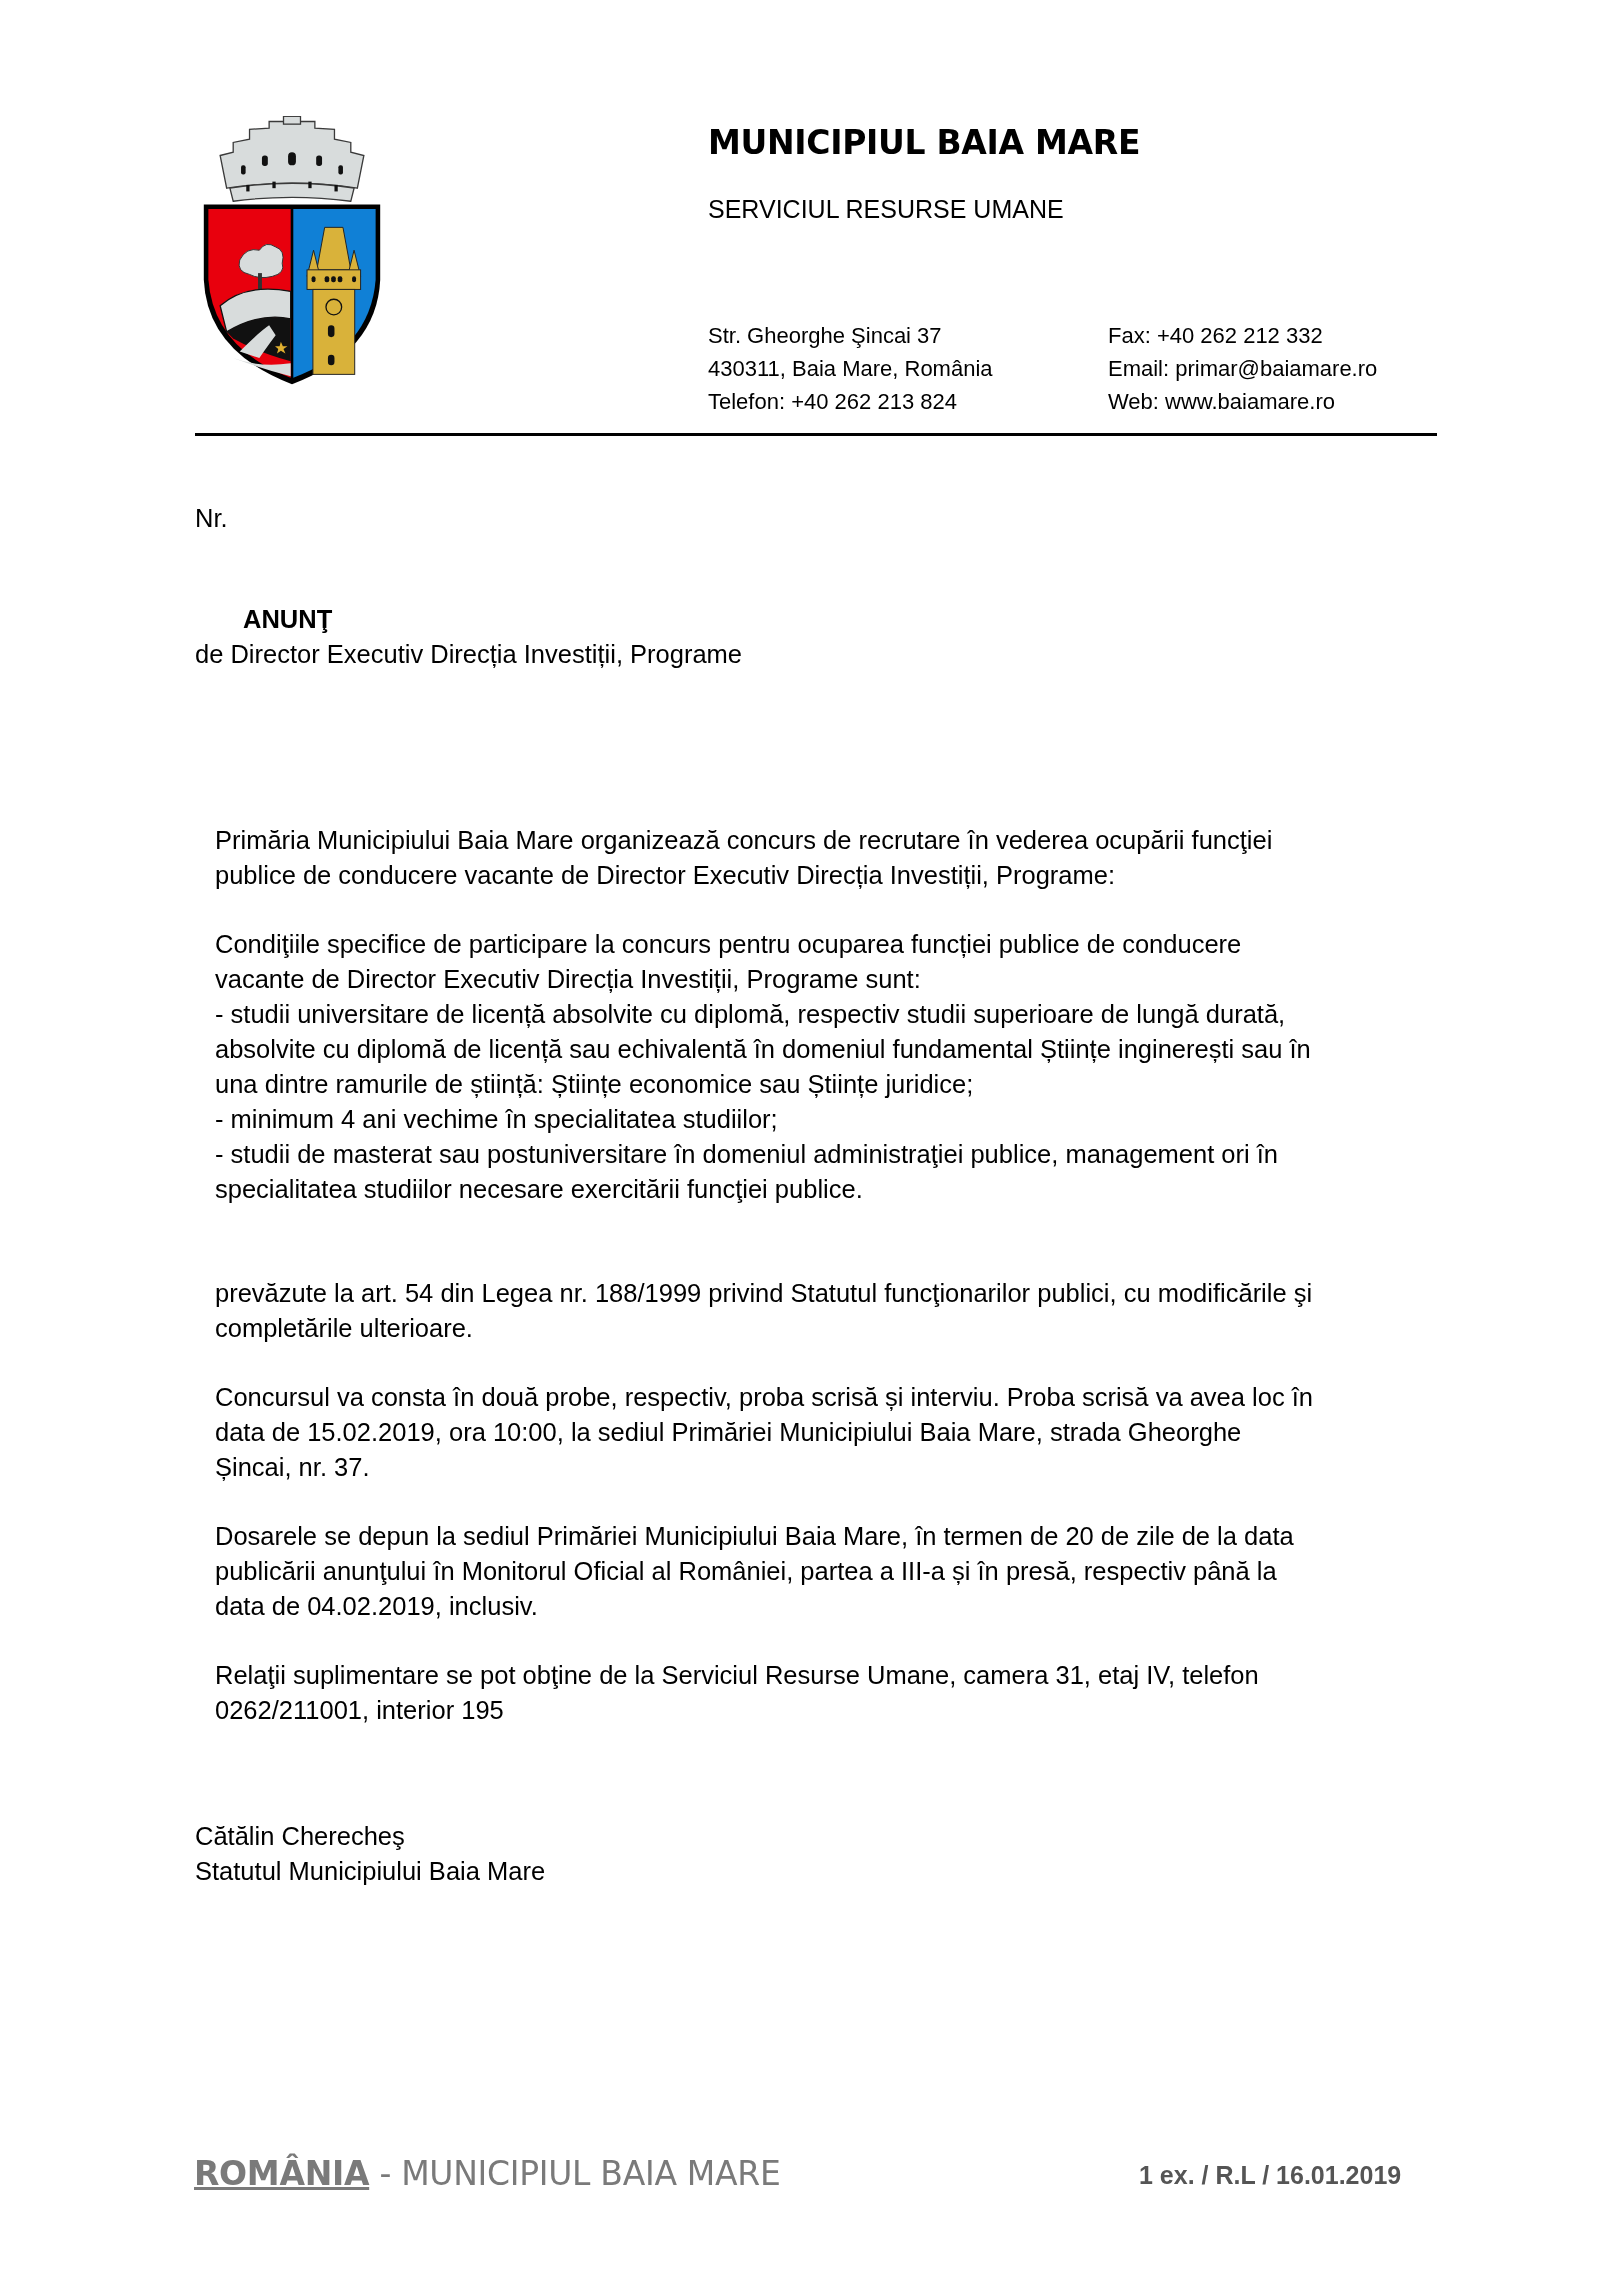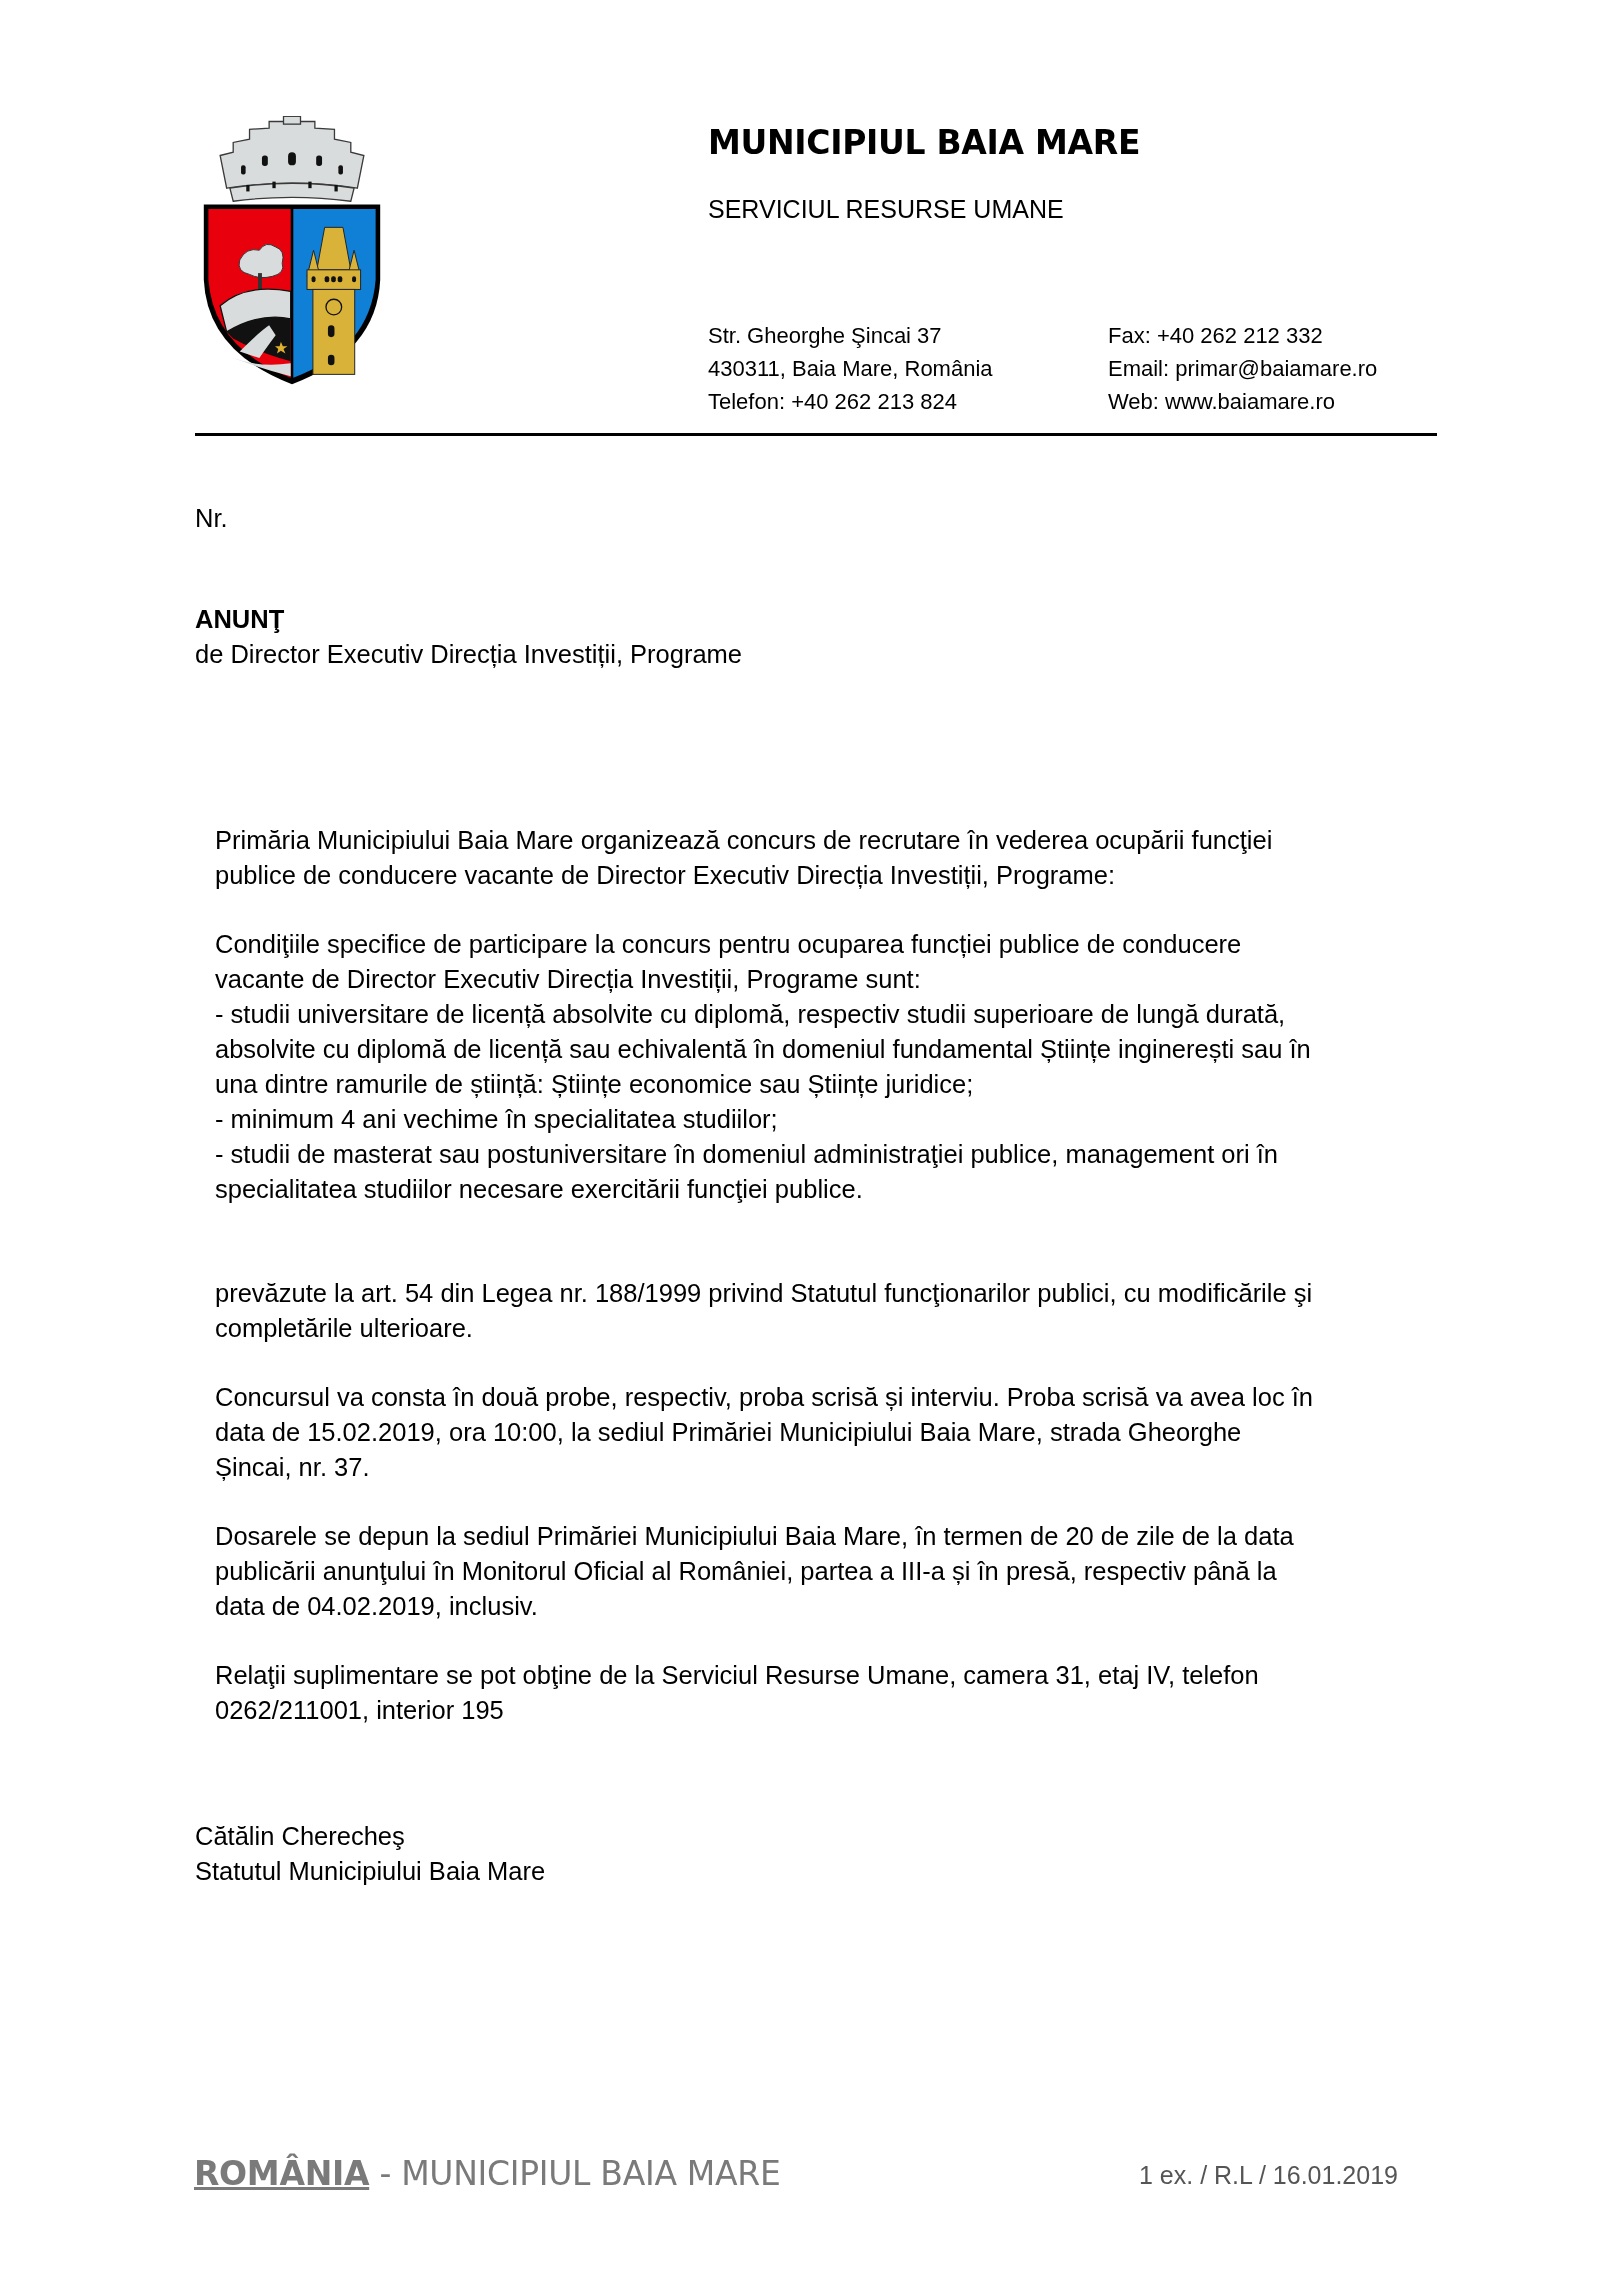--- a/index.html
+++ b/index.html
@@ -11,28 +11,28 @@
                  letter-spacing: -0.3px; white-space: nowrap; font-family: "DejaVu Sans", sans-serif; }
     .hdr-sub { left: 708px; top: 195px; font-size: 25px; white-space: nowrap; }
     .contact { top: 319px; font-size: 22px; line-height: 33px; white-space: nowrap; }
     .contact-left { left: 708px; }
     .contact-right { left: 1108px; }
     .divider { left: 195px; top: 433px; width: 1242px; height: 2.6px; background: #000; }
     .body-text { left: 195px; width: 1256px; font-size: 25.5px; line-height: 35px; }
     .body-text p { margin: 0; }
     .nr { top: 501px; }
     .title-block { top: 602px; }
-    .anunt { font-weight: bold; }
+    .anunt { font-weight: bold; margin-left: 48px; }
     .main { top: 823px; margin-left: 20px; }
     .main p { margin: 0 0 34px 0; }
     .signature { left: 195px; top: 1819px; font-size: 25.5px; line-height: 35px; }
     .footer-left { left: 194px; top: 2154px; font-size: 33px; color: #7a7a7a; white-space: nowrap;
                    font-family: "DejaVu Sans", sans-serif; letter-spacing: -0.3px; }
     .footer-left .strong { font-weight: bold; text-decoration: underline; }
-    .footer-right { left: 1139px; top: 2161px; font-size: 25px; color: #555555; white-space: nowrap; }
+    .footer-right { left: 1139px; top: 2161px; font-size: 25px; color: #555555; white-space: nowrap; font-weight: bold; }
   </style>
 </head>
 <body>
 
 <div class="abs logo">
   <svg width="196" height="275" viewBox="0 0 300 420">
 
     <g stroke="#3a3a3a" stroke-width="2" fill="#d8dcdc">
       <path d="M40 60 L60 55 L60 40 L85 35 L85 20 L115 18 L115 8 L185 8 L185 18 L215 20 L215 35 L240 40 L240 55 L260 60 L250 110 Q150 95 50 110 Z"></path>
       <path d="M55 110 Q150 95 245 110 L240 130 Q150 118 60 130 Z"></path>

